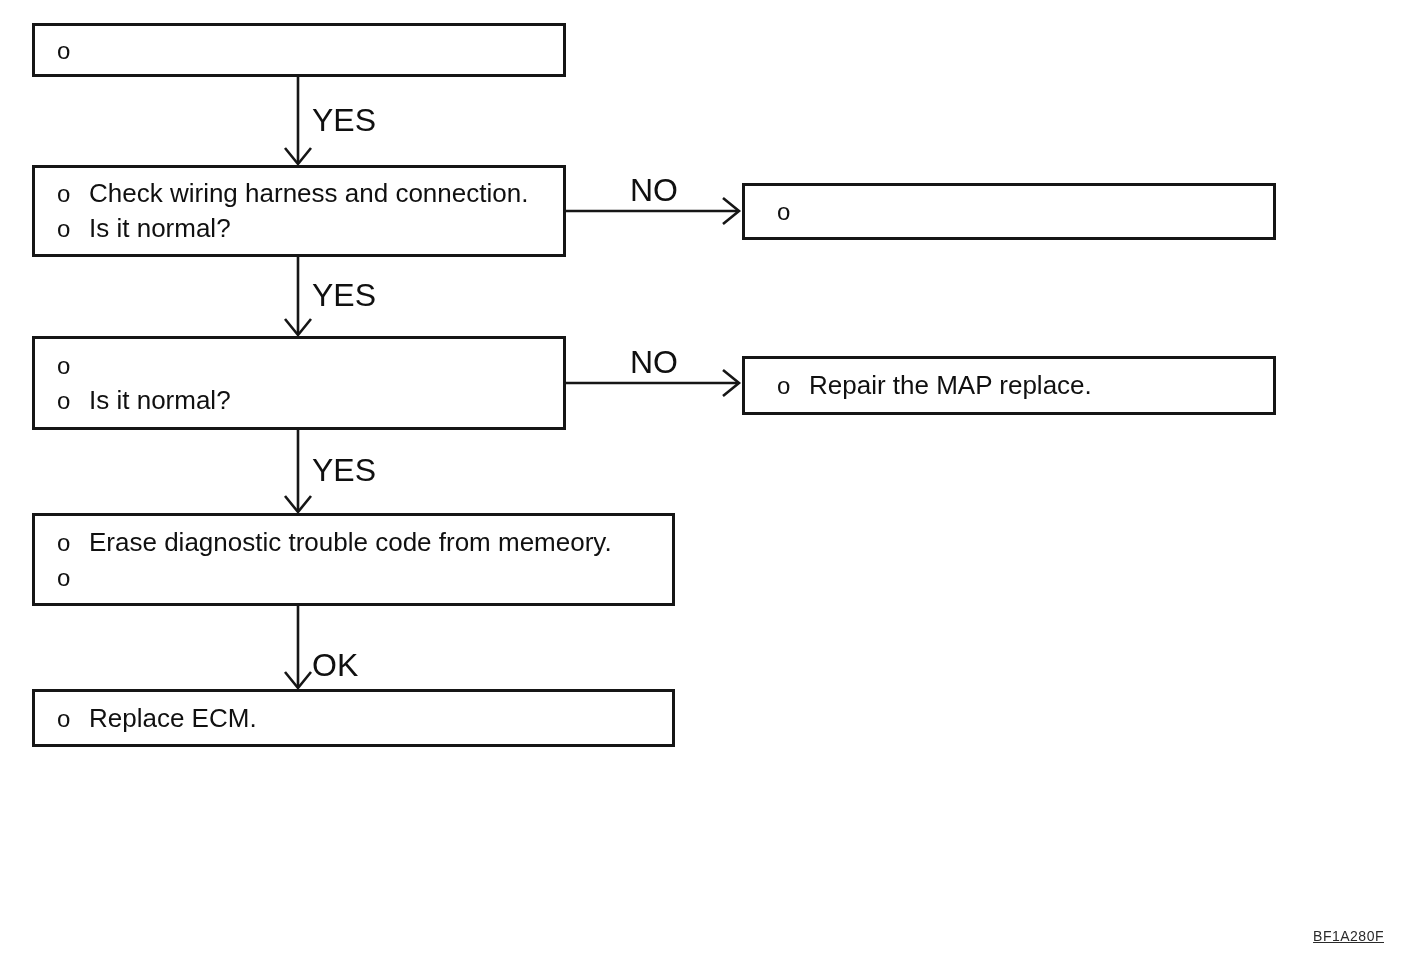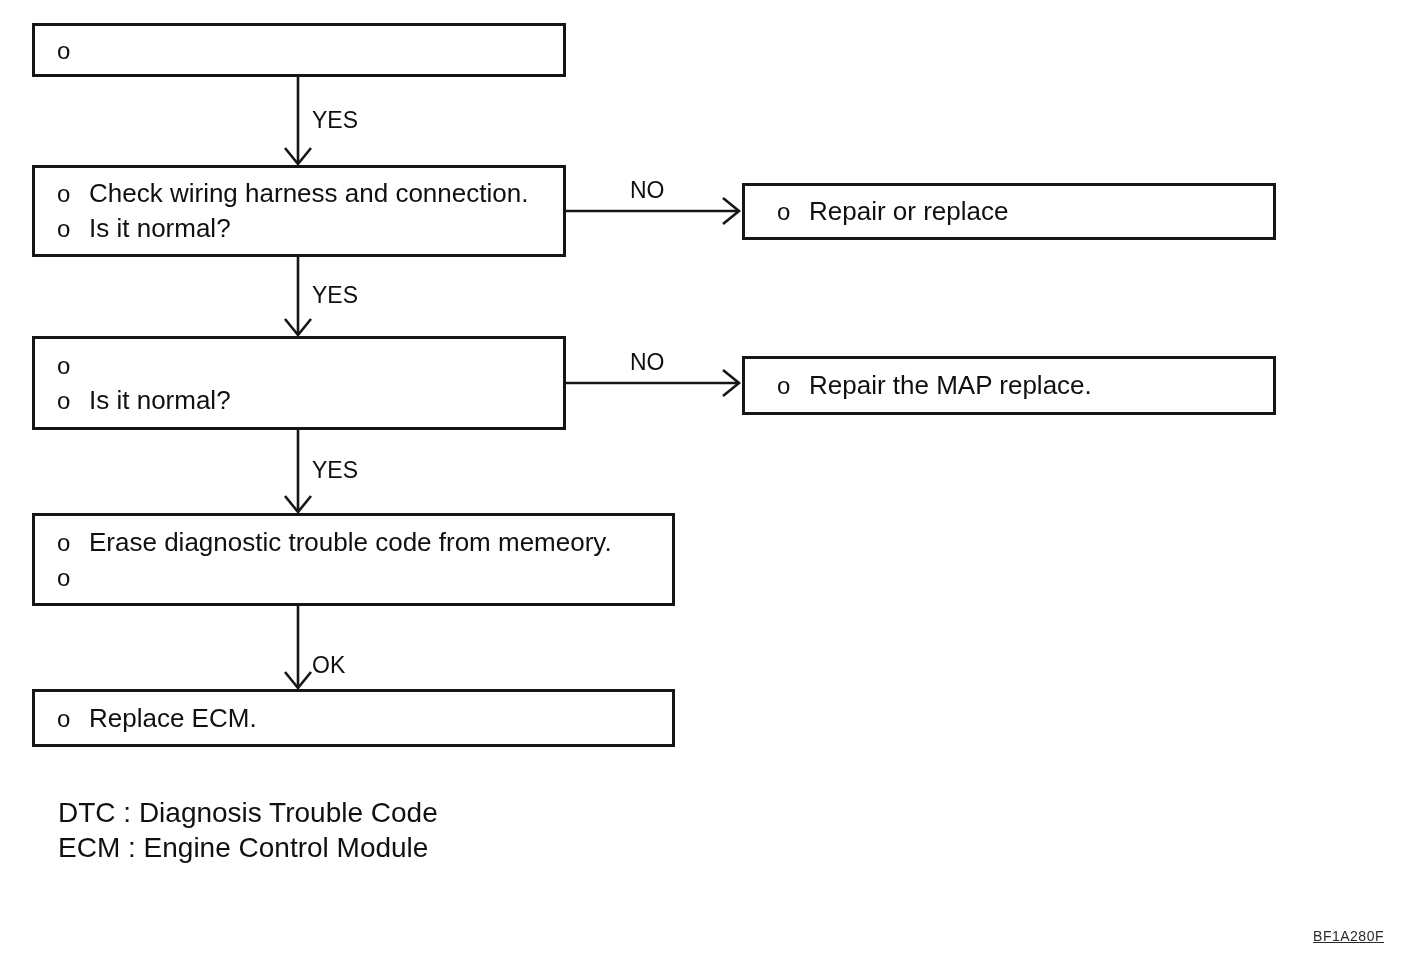--- a/index.html
+++ b/index.html
@@ -36,21 +36,21 @@
     flex: 0 0 32px;
     padding-left: 22px;
     box-sizing: content-box;
     font-size: 24px;
   }
   .box.side .bullet {
     padding-left: 32px;
   }
   .edge-label {
     position: absolute;
-    font-size: 23px;
+    font-size: 32px;
     line-height: 34px;
     white-space: nowrap;
   }
   #connectors {
     position: absolute;
     left: 0;
     top: 0;
     width: 1408px;
     height: 960px;
     pointer-events: none;
@@ -115,21 +115,20 @@
       <span class="bullet">o</span>
       <span class="txt">Is it normal?</span>
     </div>
   </div>
 
   <div class="edge-label" style="left:630px; top:173px;">NO</div>
 
   <div class="box side" style="left:742px; top:183px; width:534px; height:57px;">
     <div class="row">
       <span class="bullet">o</span>
-      <span class="txt">Repair or replace</span>
     </div>
   </div>
 
   <div class="edge-label" style="left:312px; top:278px;">YES</div>
 
   <div class="box" style="left:32px; top:336px; width:534px; height:94px;">
     <div class="row">
       <span class="bullet">o</span>
     </div>
     <div class="row">
@@ -161,20 +160,16 @@
 
   <div class="edge-label" style="left:312px; top:648px;">OK</div>
 
   <div class="box" style="left:32px; top:689px; width:643px; height:58px;">
     <div class="row">
       <span class="bullet">o</span>
       <span class="txt">Replace ECM.</span>
     </div>
   </div>
 
-  <div class="footnotes">
-    <div>DTC : Diagnosis Trouble Code</div>
-    <div>ECM : Engine Control Module</div>
-  </div>
 
   <div class="figure-code">BF1A280F</div>
 
 </div>
 
 </body></html>

